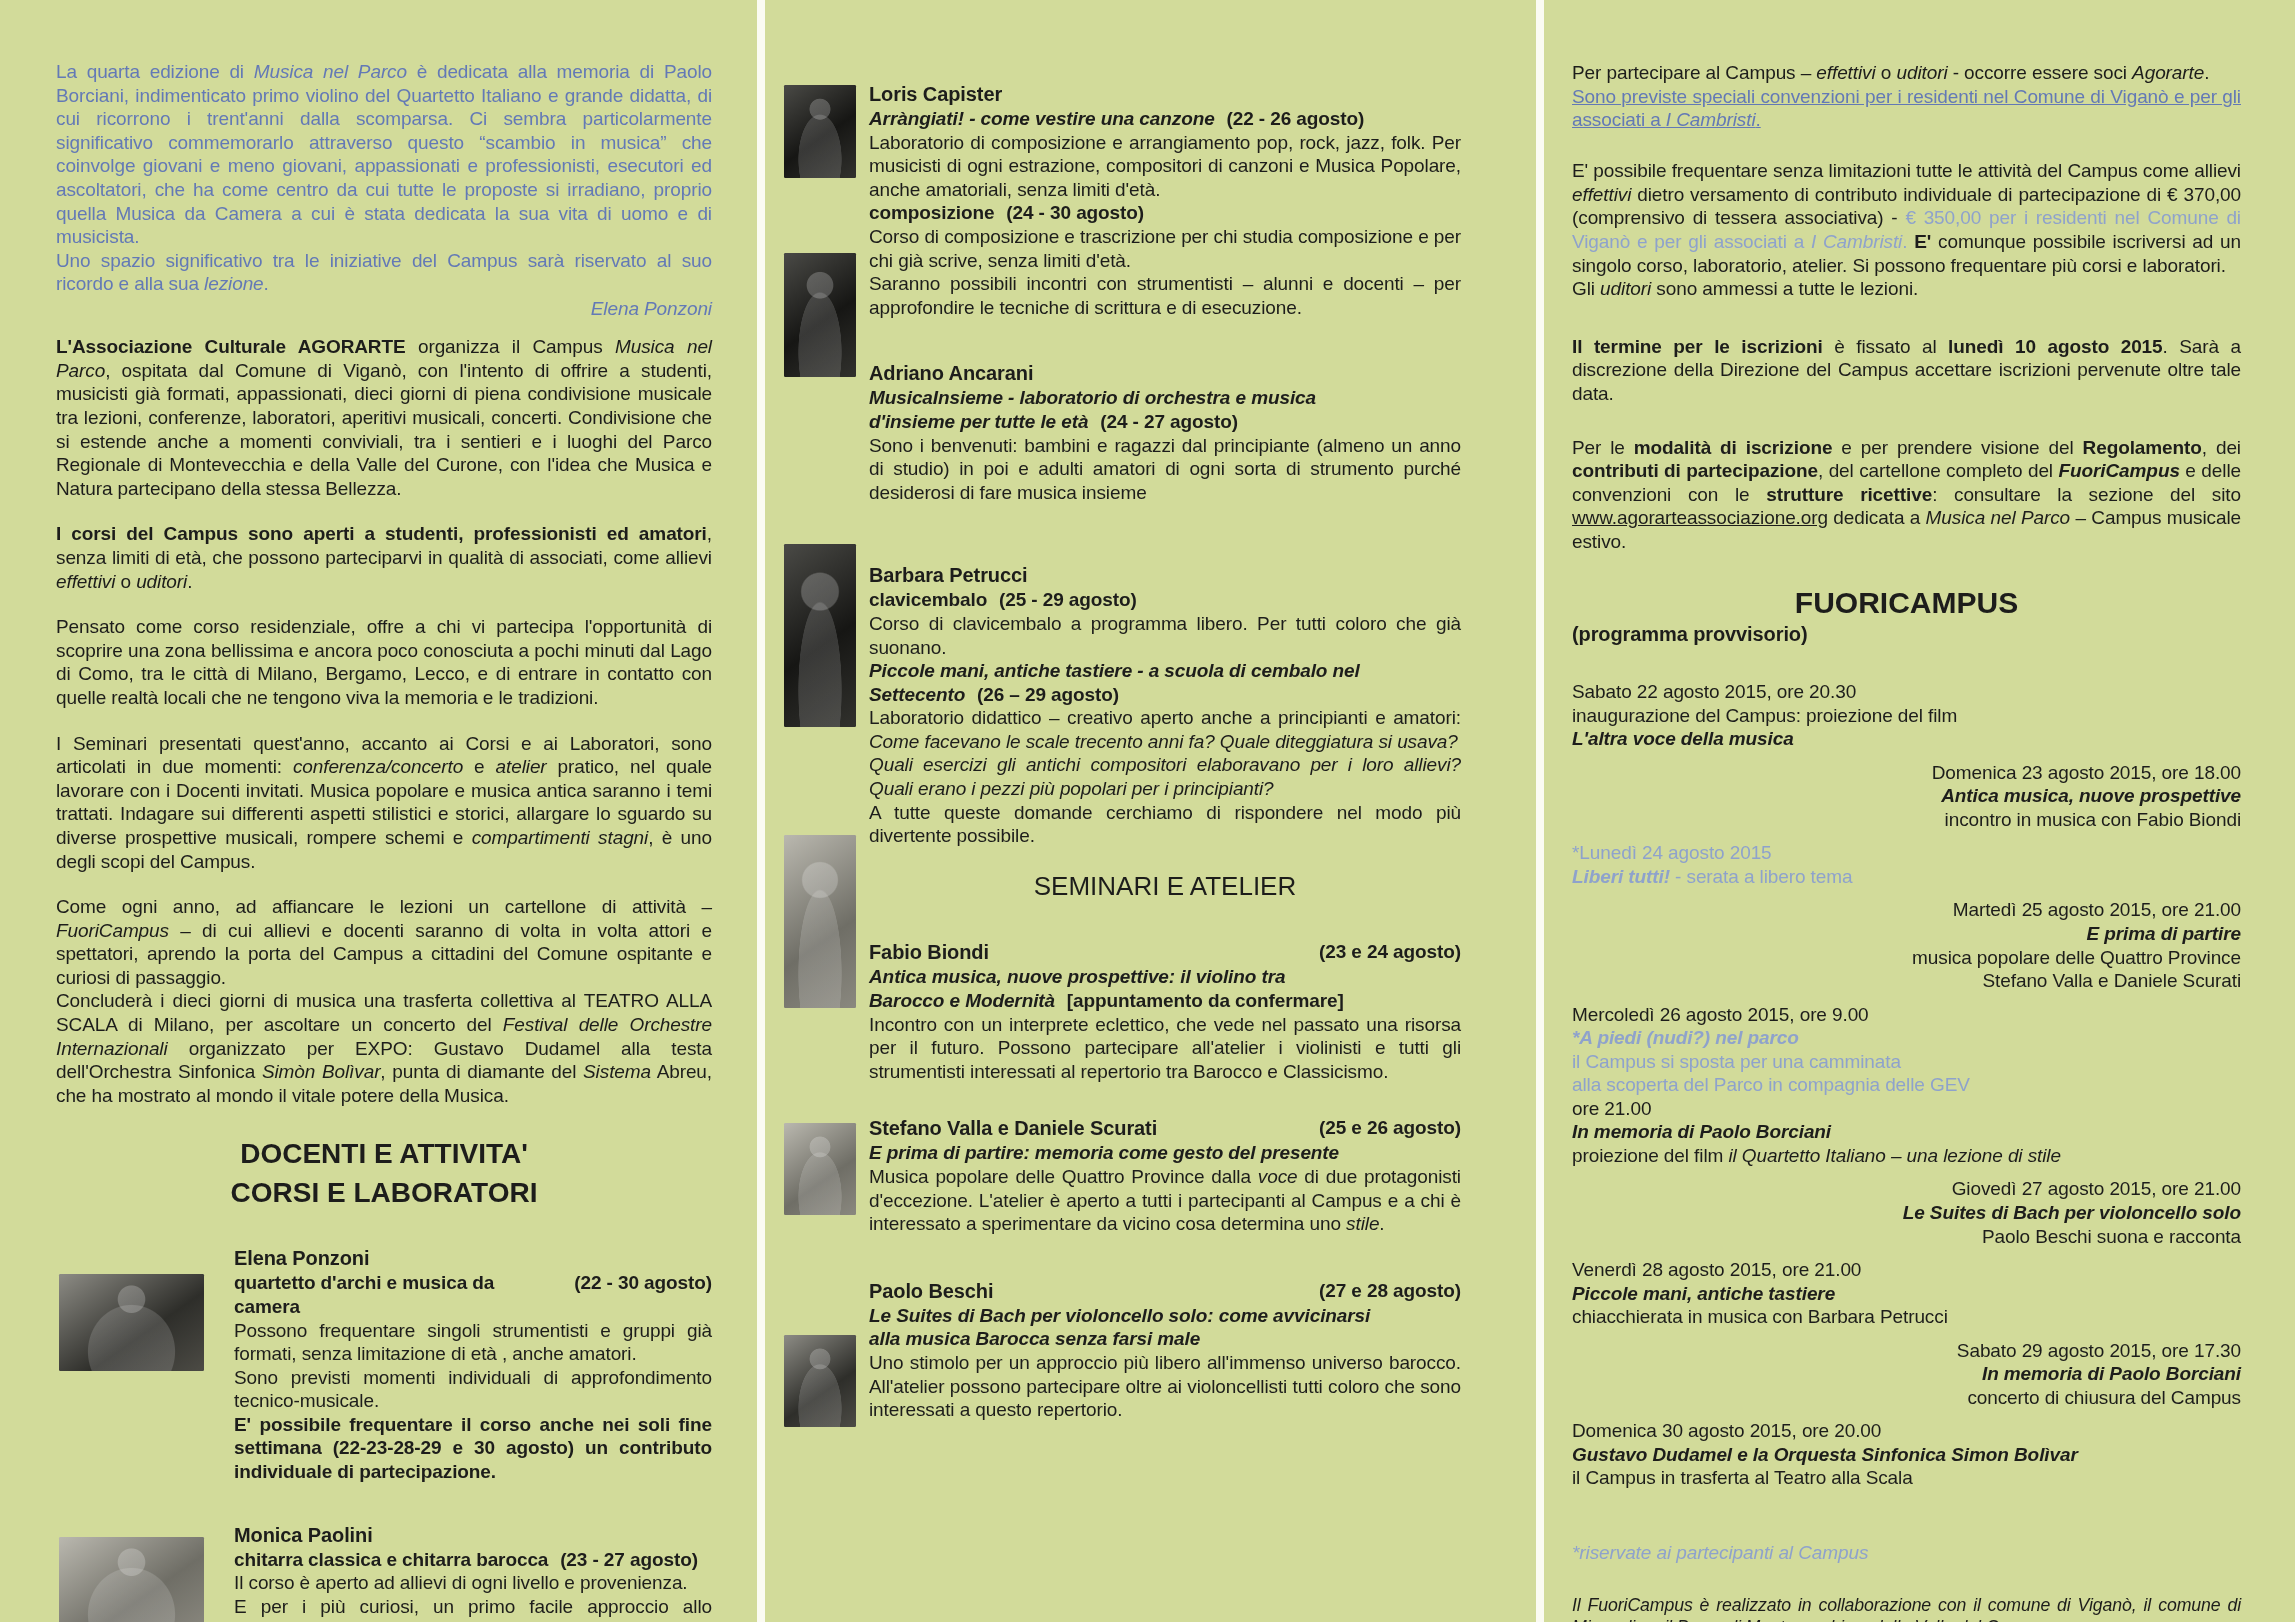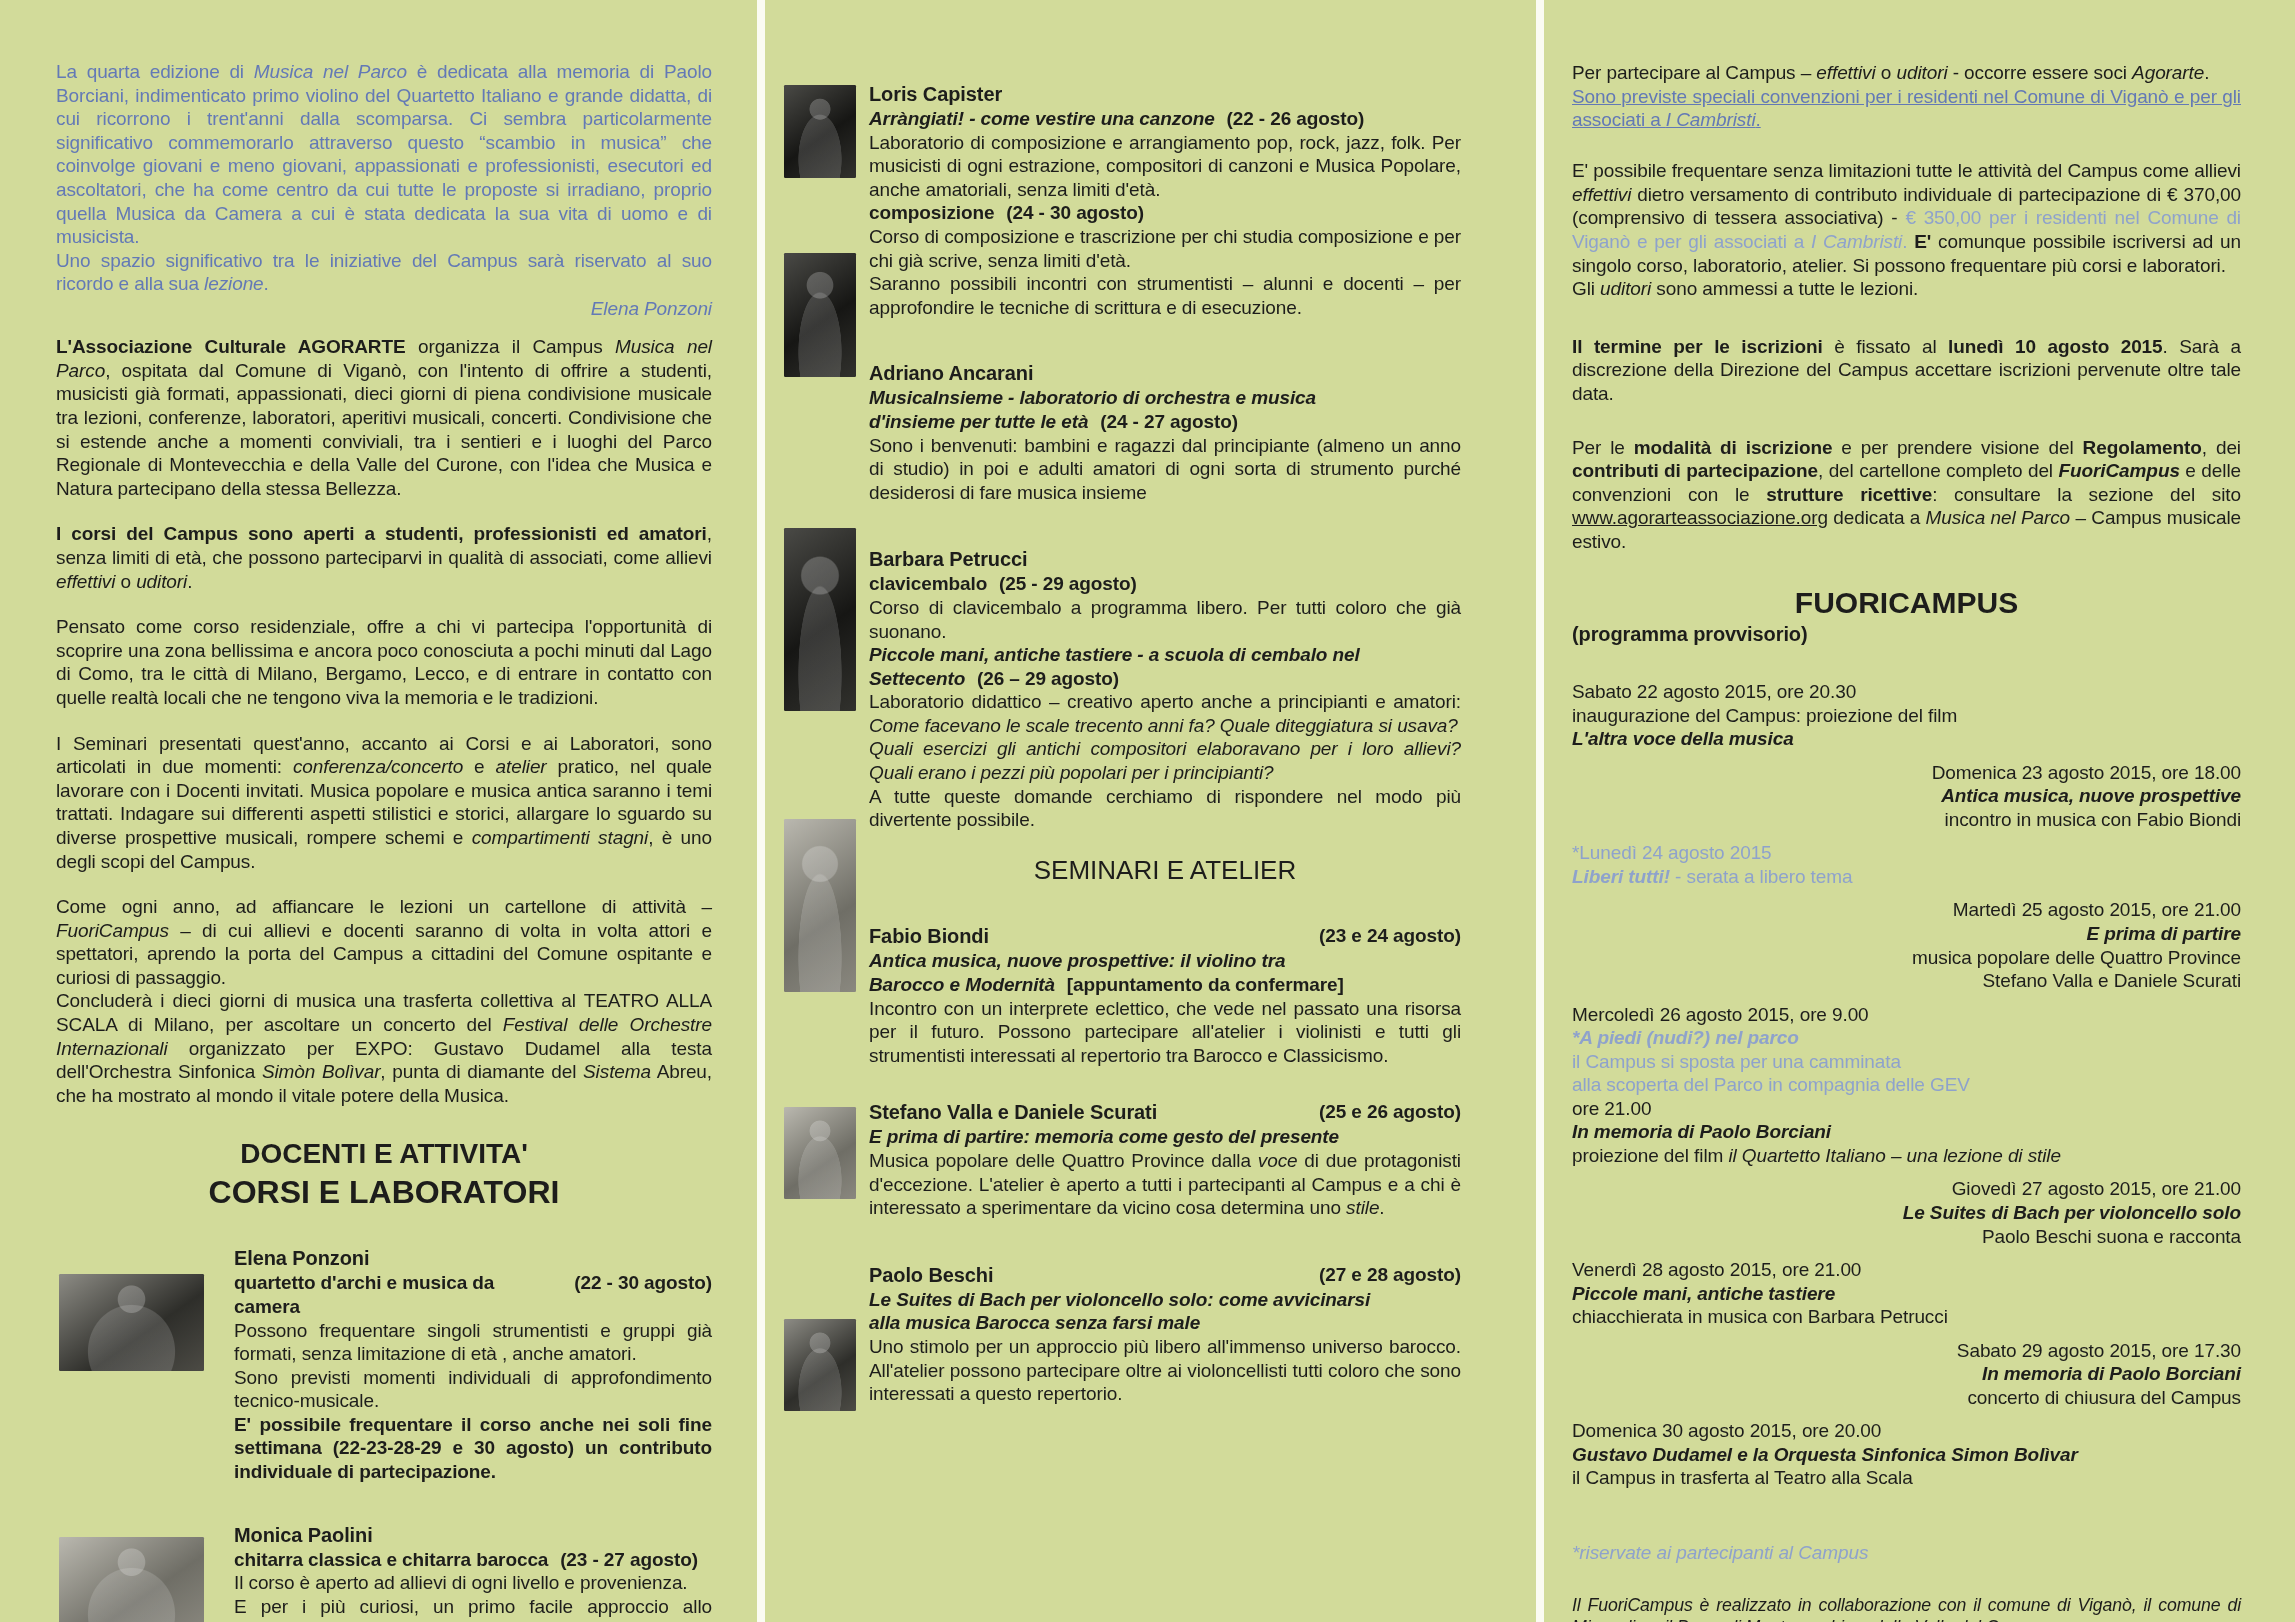--- a/index.html
+++ b/index.html
@@ -19,42 +19,42 @@
   .u{text-decoration:underline}
   .blue{color:#6379b6}
   .lb{color:#8ea2cc}
   .pre{white-space:pre-line}
   
   .intro{color:#6379b6}
   .sig{color:#6379b6;font-style:italic;text-align:right;margin-top:1.3px}
   .lp{margin-top:22px}
   .lp0{margin-top:14.4px}
   .h-doc{margin:30px 0 0;text-align:center;font-size:28px;line-height:33px;font-weight:bold;letter-spacing:0}
-  .h-cor{margin:7.9px 0 0;text-align:center;font-size:32px;line-height:29px;font-weight:bold;letter-spacing:0}
+  .h-cor{margin:7.9px 0 0;text-align:center;font-size:28px;line-height:29px;font-weight:bold;letter-spacing:0}
   .l-entry{position:relative;padding-left:178px;margin-top:39px}
   .l-entry .photo{position:absolute;left:3.3px;width:145px;height:97px}
   .l-entry.e1 .photo{top:27.5px}
   .l-entry.e2 .photo{top:14.4px}
   .name{font-weight:bold;font-size:20px;line-height:25px}
   .crow{display:flex;font-weight:bold}
   .crow .dt{white-space:nowrap;margin-left:11.8px}
   .desc{white-space:pre-line;text-align:justify}
   
   .photo{background:linear-gradient(145deg,#4a4a46,#161614 55%,#31312d);border-radius:1.3px;position:relative;overflow:hidden}
   .photo.lt{background:linear-gradient(145deg,#bab8af,#6f6e66 60%,#8a887f)}
   .photo.md{background:linear-gradient(145deg,#8d8c85,#2e2e2a 60%,#4c4b45)}
   .photo::after{content:"";position:absolute;inset:0;
     background:radial-gradient(circle at 50% 26%,rgba(255,255,255,.22) 0 13%,rgba(255,255,255,0) 14%),
                radial-gradient(ellipse at 50% 80%,rgba(255,255,255,.15) 0 42%,rgba(255,255,255,0) 43%)}
   
   .m-entry{position:relative;padding-left:85px}
   .m-entry .photo{position:absolute;left:0;width:72px}
   .me-capister{margin-top:0}.me-capister .photo{top:2.6px;height:93px}
   .me-ancarani{margin-top:42px}.me-ancarani .photo{top:-108px;height:124px}
-  .me-petrucci{margin-top:43px}.me-petrucci .photo{top:-19.6px;height:183px}
+  .me-petrucci{margin-top:59px}.me-petrucci .photo{top:-19.6px;height:183px}
   .me-biondi{margin-top:38px}.me-biondi .photo{top:-105px;height:173px}
   .me-valla{margin-top:33px}.me-valla .photo{top:6.5px;height:92px}
   .me-beschi{margin-top:43px}.me-beschi .photo{top:56px;height:92px}
   .h-sem{margin:23.6px 0 0 85px;text-align:center;font-size:26px;line-height:31px;font-weight:normal;letter-spacing:0}
   .nrow{display:flex;justify-content:space-between}
   .nrow .dt{font-weight:bold;white-space:nowrap;margin-left:11.8px}
   
   .rp2{margin-top:27.5px}
   .rp3{margin-top:34px}
   .rp4{margin-top:30px}

